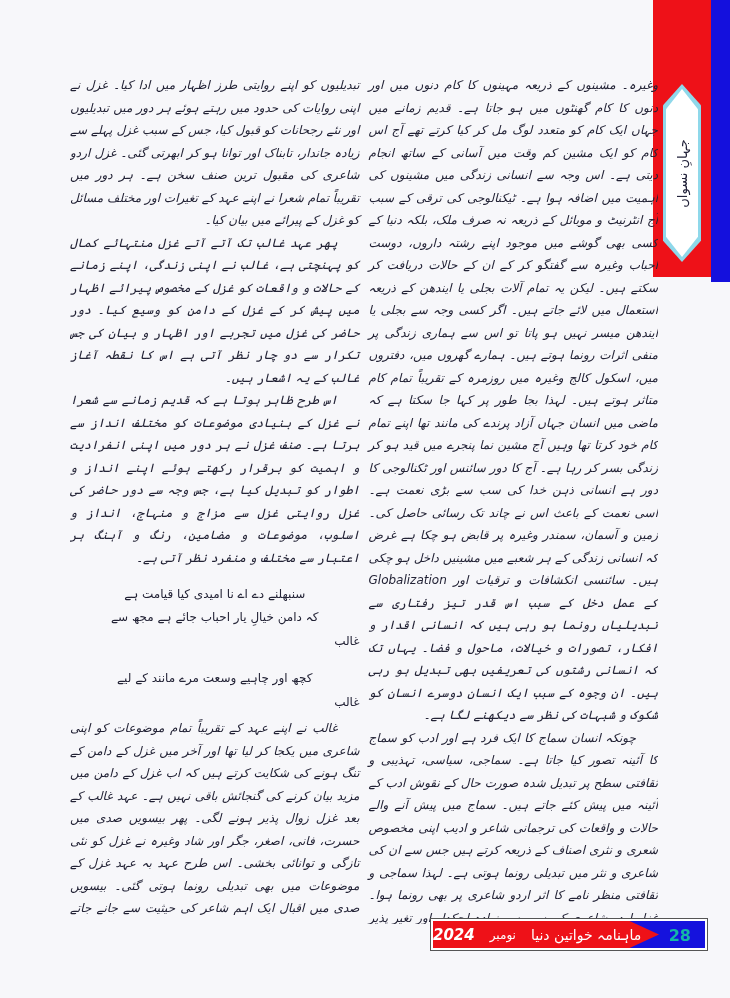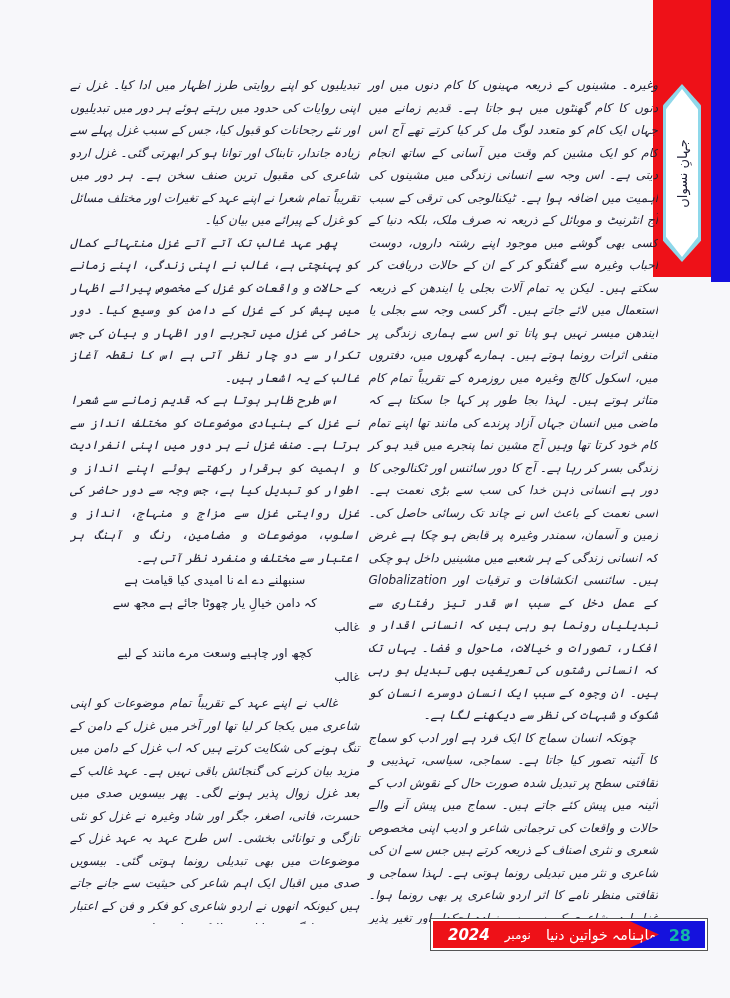--- a/index.html
+++ b/index.html
@@ -26,33 +26,33 @@
     font-size:13px;color:#22223a;letter-spacing:0;
   }
   
   .text-area{
     position:absolute;left:70px;top:74px;width:588px;height:850px;
     direction:rtl;display:flex;gap:9px;overflow:hidden;
   }
   .column{flex:1 1 0;min-width:0;text-align:justify;font-size:12px;line-height:22.5px;color:#232336;}
   .para{margin:0;font-style:italic;}
   .para.indent{text-indent:22px;}
-  .couplet{margin:0 0 3px 0;}
+  .couplet{margin:14px 0 3px 0;}
   .verse{text-align:center;line-height:23px;}
   .attribution{text-align:right;padding-left:4px;line-height:24px;}
   
   .footer{
     position:absolute;left:430px;top:918px;width:278px;height:33px;
     border:1px solid #555;background:#ffffff;box-sizing:border-box;padding:2px;
   }
   .footer-inner{position:relative;width:100%;height:100%;background:#1512dd;}
   .footer-red{
     position:absolute;left:0;top:0;height:100%;width:226px;background:#ee1118;
     clip-path:polygon(0 0,87% 0,100% 50%,87% 100%,0 100%);
-    display:flex;align-items:center;gap:15px;padding-left:15px;box-sizing:border-box;color:#ffffff;
+    display:flex;align-items:center;gap:15px;padding-left:0;box-sizing:border-box;color:#ffffff;
   }
   .footer-year{font-weight:bold;font-size:15px;font-style:italic;}
   .footer-month{font-size:12px;direction:rtl;}
   .footer-magazine{font-size:14px;direction:rtl;}
   .footer-pagenum{
     position:absolute;right:14px;top:50%;transform:translateY(-50%);
     color:#14b8a6;font-weight:bold;font-size:16px;
   }
 </style>
 </head>
@@ -71,21 +71,21 @@
   <div class="column">
       <p class="para">وغیرہ۔ مشینوں کے ذریعہ مہینوں کا کام دنوں میں اور دنوں کا کام گھنٹوں میں ہو جاتا ہے۔ قدیم زمانے میں جہاں ایک کام کو متعدد لوگ مل کر کیا کرتے تھے آج اس کام کو ایک مشین کم وقت میں آسانی کے ساتھ انجام دیتی ہے۔ اس وجہ سے انسانی زندگی میں مشینوں کی اہمیت میں اضافہ ہوا ہے۔ ٹیکنالوجی کی ترقی کے سبب آج انٹرنیٹ و موبائل کے ذریعہ نہ صرف ملک، بلکہ دنیا کے کسی بھی گوشے میں موجود اپنے رشتہ داروں، دوست احباب وغیرہ سے گفتگو کر کے ان کے حالات دریافت کر سکتے ہیں۔ لیکن یہ تمام آلات بجلی یا ایندھن کے ذریعہ استعمال میں لائے جاتے ہیں۔ اگر کسی وجہ سے بجلی یا ایندھن میسر نہیں ہو پاتا تو اس سے ہماری زندگی پر منفی اثرات رونما ہوتے ہیں۔ ہمارے گھروں میں، دفتروں میں، اسکول کالج وغیرہ میں روزمرہ کے تقریباً تمام کام متاثر ہوتے ہیں۔ لہذا بجا طور پر کہا جا سکتا ہے کہ ماضی میں انسان جہاں آزاد پرندے کی مانند تھا اپنے تمام کام خود کرتا تھا وہیں آج مشین نما پنجرے میں قید ہو کر زندگی بسر کر رہا ہے۔ آج کا دور سائنس اور ٹکنالوجی کا دور ہے انسانی ذہن خدا کی سب سے بڑی نعمت ہے۔ اسی نعمت کے باعث اس نے چاند تک رسائی حاصل کی۔ زمین و آسمان، سمندر وغیرہ پر قابض ہو چکا ہے غرض کہ انسانی زندگی کے ہر شعبے میں مشینیں داخل ہو چکی ہیں۔ سائنسی انکشافات و ترقیات اور Globalization کے عمل دخل کے سبب اس قدر تیز رفتاری سے تبدیلیاں رونما ہو رہی ہیں کہ انسانی اقدار و افکار، تصورات و خیالات، ماحول و فضا۔ یہاں تک کہ انسانی رشتوں کی تعریفیں بھی تبدیل ہو رہی ہیں۔ ان وجوہ کے سبب ایک انسان دوسرے انسان کو شکوک و شبہات کی نظر سے دیکھنے لگا ہے۔</p>
       <p class="para indent">چونکہ انسان سماج کا ایک فرد ہے اور ادب کو سماج کا آئینہ تصور کیا جاتا ہے۔ سماجی، سیاسی، تہذیبی و ثقافتی سطح پر تبدیل شدہ صورت حال کے نقوش ادب کے آئینہ میں پیش کئے جاتے ہیں۔ سماج میں پیش آنے والے حالات و واقعات کی ترجمانی شاعر و ادیب اپنی مخصوص شعری و نثری اصناف کے ذریعہ کرتے ہیں جس سے ان کی شاعری و نثر میں تبدیلی رونما ہوتی ہے۔ لہذا سماجی و ثقافتی منظر نامے کا اثر اردو شاعری پر بھی رونما ہوا۔ غزل اردو شاعری کی سب سے زیادہ لچکدار اور تغیر پذیر صنف سخن ہے۔ اس کی سب سے بڑی خوبی یہ ہے کہ اس نے ہر دور میں سماج اور تہذیب و ثقافت کے تقاضوں کے مطابق خود کو تبدیل کیا ہے۔ اس نے سماج، سیاست، تہذیب و ثقافت کی ہر خوبی و خامی کی جانب لوگوں کی توجہ مرکوز کی اور سماج و ثقافت کی ہر تبدیلی کو قبول کیا۔</p>
     </div>
   <div class="column">
       <p class="para">تبدیلیوں کو اپنے روایتی طرز اظہار میں ادا کیا۔ غزل نے اپنی روایات کی حدود میں رہتے ہوئے ہر دور میں تبدیلیوں اور نئے رجحانات کو قبول کیا، جس کے سبب غزل پہلے سے زیادہ جاندار، تابناک اور توانا ہو کر ابھرتی گئی۔ غزل اردو شاعری کی مقبول ترین صنف سخن ہے۔ ہر دور میں تقریباً تمام شعرا نے اپنے عہد کے تغیرات اور مختلف مسائل کو غزل کے پیرائے میں بیان کیا۔</p>
       <p class="para indent">پھر عہد غالب تک آتے آتے غزل منتہائے کمال کو پہنچتی ہے، غالب نے اپنی زندگی، اپنے زمانے کے حالات و واقعات کو غزل کے مخصوص پیرائے اظہار میں پیش کر کے غزل کے دامن کو وسیع کیا۔ دور حاضر کی غزل میں تجربے اور اظہار و بیان کی جس تکرار سے دو چار نظر آتی ہے اس کا نقطہ آغاز غالب کے یہ اشعار ہیں۔</p>
       <p class="para indent">اس طرح ظاہر ہوتا ہے کہ قدیم زمانے سے شعرا نے غزل کے بنیادی موضوعات کو مختلف انداز سے برتا ہے۔ صنف غزل نے ہر دور میں اپنی انفرادیت و اہمیت کو برقرار رکھتے ہوئے اپنے انداز و اطوار کو تبدیل کیا ہے، جس وجہ سے دور حاضر کی غزل روایتی غزل سے مزاج و منہاج، انداز و اسلوب، موضوعات و مضامین، رنگ و آہنگ ہر اعتبار سے مختلف و منفرد نظر آتی ہے۔</p>
       <div class="couplet">
         <div class="verse">سنبھلنے دے اے نا امیدی کیا قیامت ہے</div>
-        <div class="verse">کہ دامن خیالِ یار چھوٹا جائے ہے مجھ سے</div>
+        <div class="verse">کہ دامن خیالِ یار احباب جائے ہے مجھ سے</div>
         <div class="attribution">غالب</div>
       </div>
       <div class="couplet">
         <div class="verse">کچھ اور چاہیے وسعت مرے مانند کے لیے</div>
         <div class="attribution">غالب</div>
       </div>
       <p class="para indent">غالب نے اپنے عہد کے تقریباً تمام موضوعات کو اپنی شاعری میں یکجا کر لیا تھا اور آخر میں غزل کے دامن کے تنگ ہونے کی شکایت کرتے ہیں کہ اب غزل کے دامن میں مزید بیان کرنے کی گنجائش باقی نہیں ہے۔ عہد غالب کے بعد غزل زوال پذیر ہونے لگی۔ پھر بیسویں صدی میں حسرت، فانی، اصغر، جگر اور شاد وغیرہ نے غزل کو نئی تازگی و توانائی بخشی۔ اس طرح عہد بہ عہد غزل کے موضوعات میں بھی تبدیلی رونما ہوتی گئی۔ بیسویں صدی میں اقبال ایک اہم شاعر کی حیثیت سے جانے جاتے ہیں کیونکہ انھوں نے اردو شاعری کو فکر و فن کے اعتبار سے نئی تازگی و توانائی عطا کی۔ اس طرح عہد بہ عہد زمانہ کے ساتھ ماحول و فضا، حالات واقعات، سماج، تہذیب و ثقافت تبدیل ہوتے گئے جس کا اثر اردو غزل نے بخوبی قبول کیا، جس کے سبب غزل کا انداز بیان، لب و لہجہ، نغمگی و</p>
     </div>
 </div>
 

